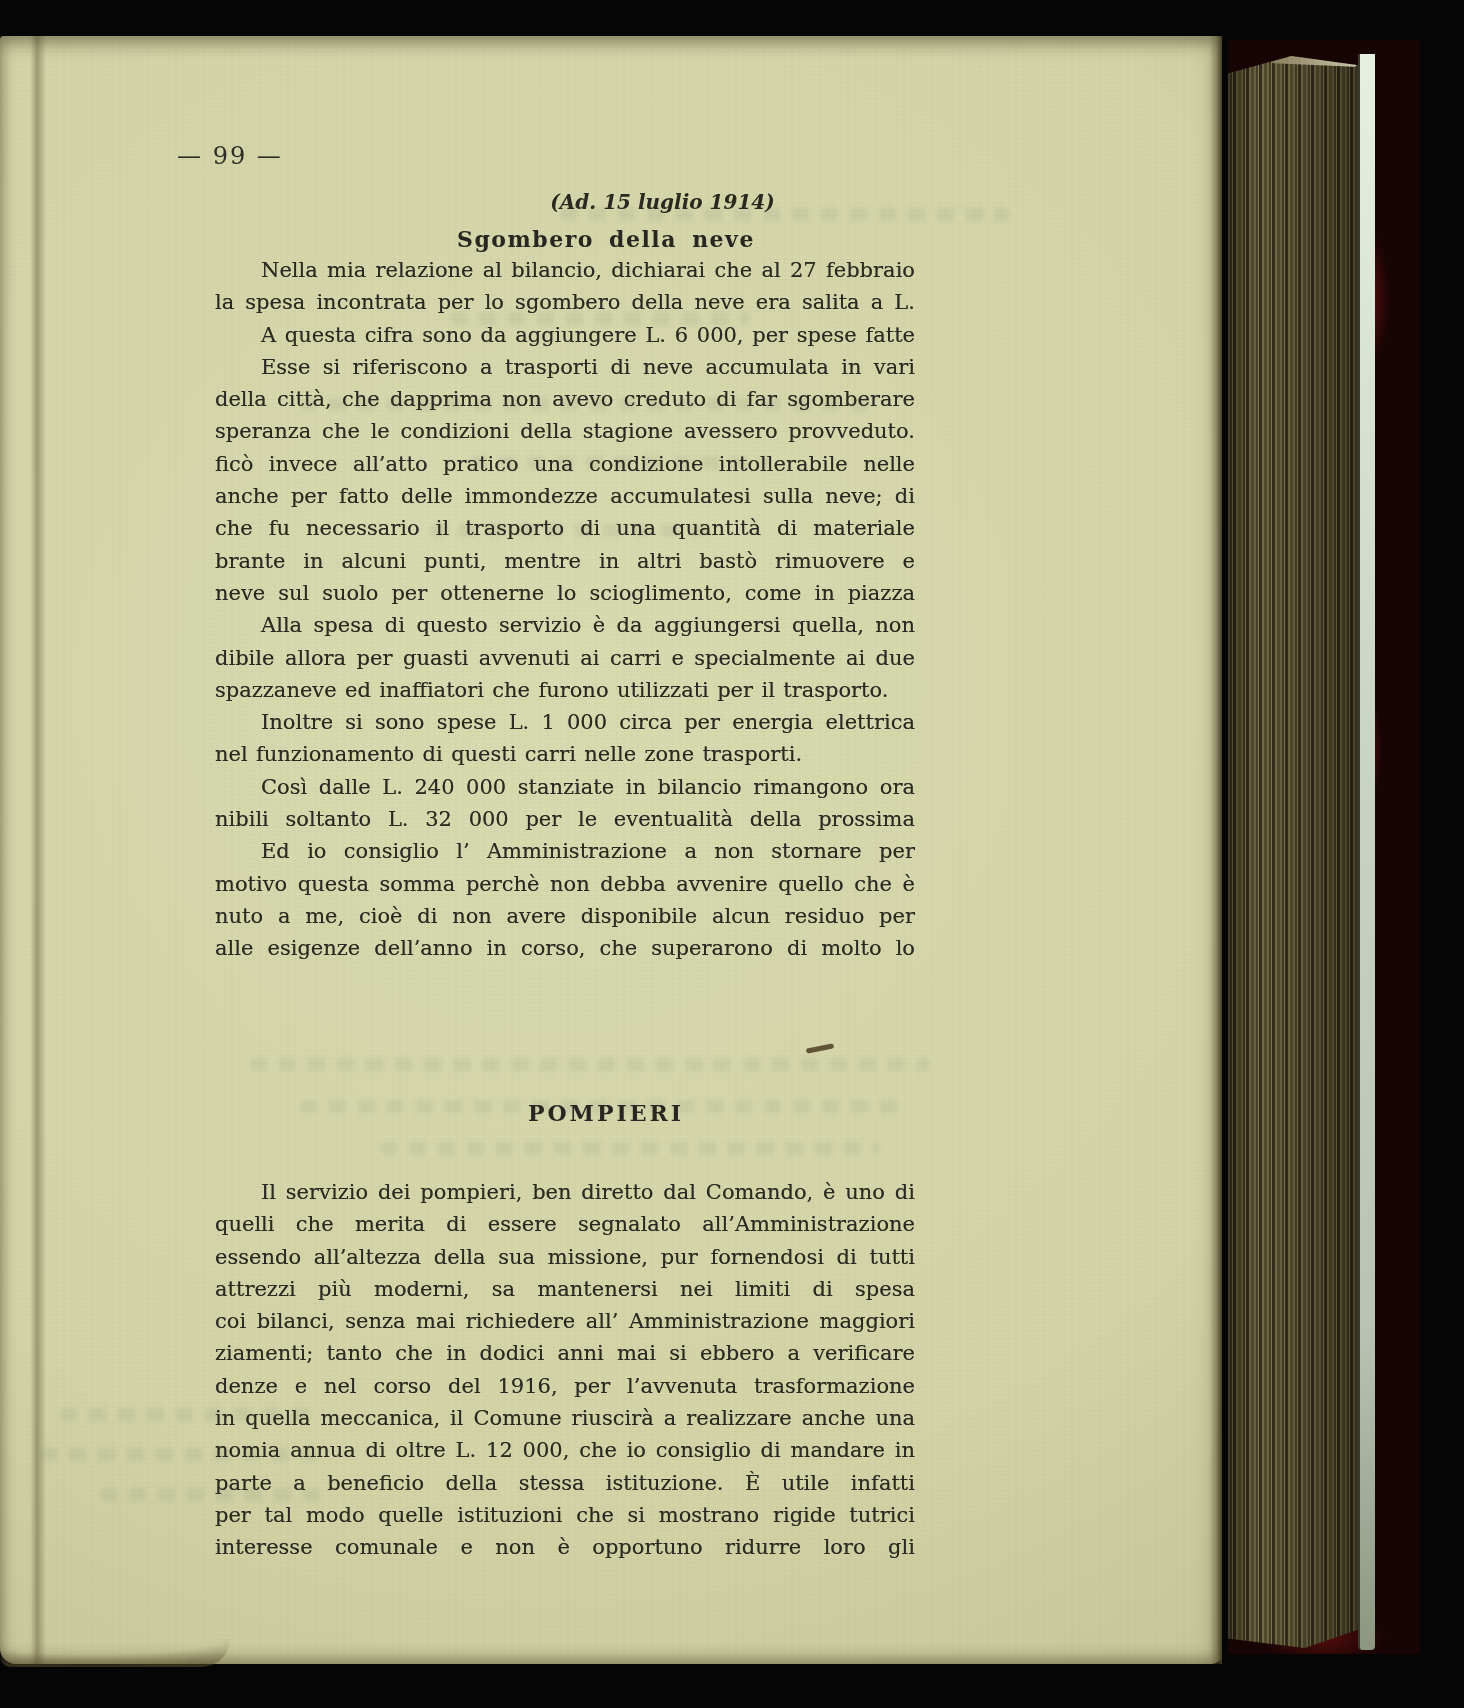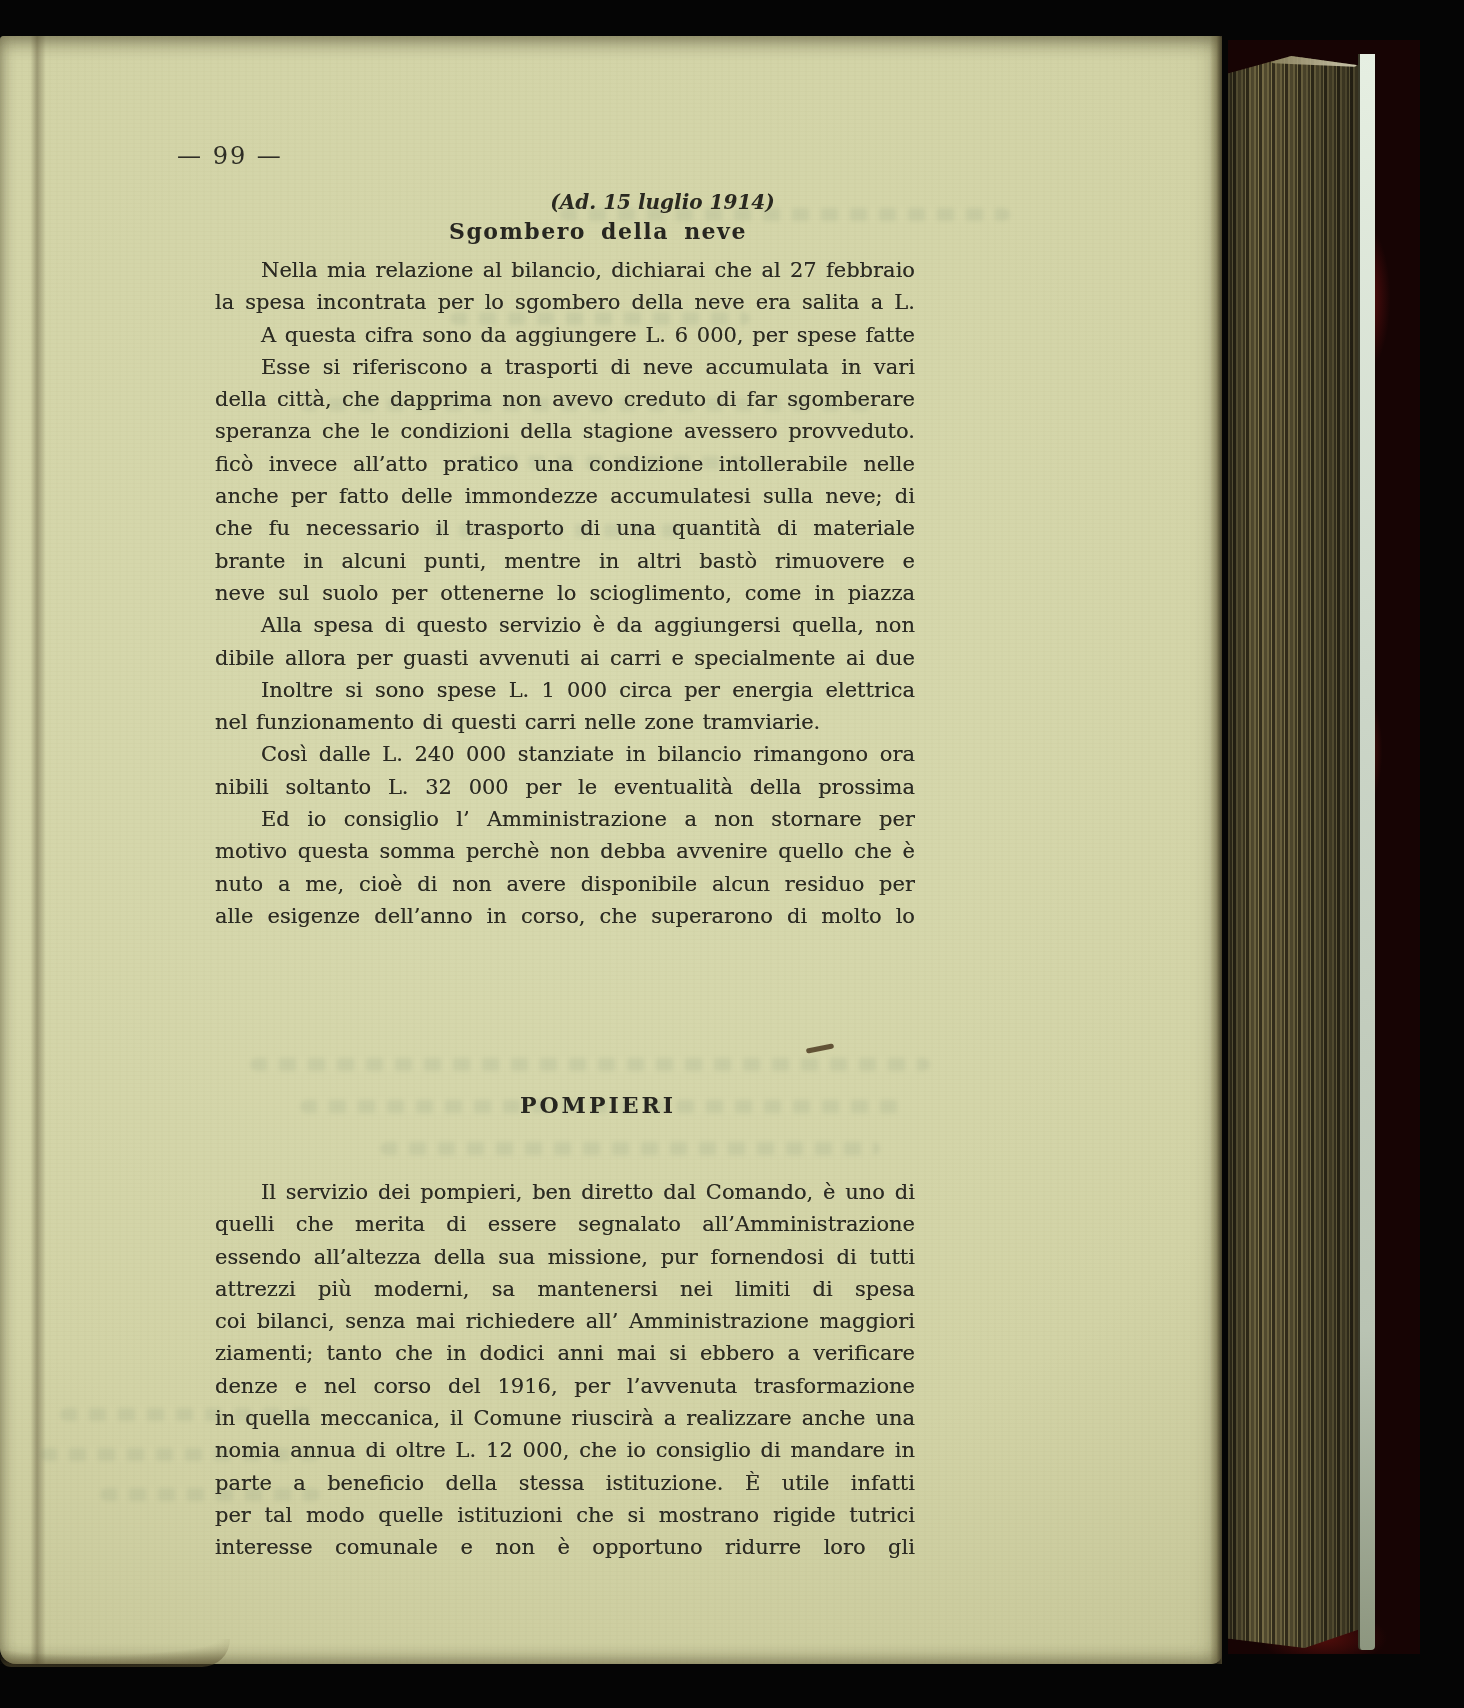--- a/index.html
+++ b/index.html
@@ -56,21 +56,21 @@
 
   
   .ghost{position:absolute;height:13px;border-radius:7px;filter:blur(2px);opacity:.55;pointer-events:none;
     background:repeating-linear-gradient(90deg, rgba(100,125,105,.20) 0 17px, rgba(100,125,105,0) 17px 29px);}
 
   
   .pageno{position:absolute;left:177px;top:106px;width:700px;text-align:left;
     font-size:24px;letter-spacing:2px;color:#2e2d25;}
   .dateline{position:absolute;left:215px;top:153px;width:895px;text-align:center;
     font-size:20px;font-weight:bold;font-style:italic;line-height:26px;color:#2a2920;}
-  .h-sec{position:absolute;left:215px;width:750px;text-align:center;margin:8px;
+  .h-sec{position:absolute;left:215px;width:750px;text-align:center;margin:16px;
     font-size:22px;font-weight:bold;color:#272620;}
   .h1{top:174px;letter-spacing:1.5px;word-spacing:6px;}
   .h2{top:1048px;letter-spacing:3px;}
   .body-col{position:absolute;left:215px;width:700px;font-size:21px;color:#2b2a22;
     text-shadow:0 0 .5px rgba(43,42,34,.55);}
   .body-1{top:218px;}
   .body-2{top:1140px;}
   .line{height:32.3px;line-height:32.3px;overflow:hidden;text-align:justify;word-spacing:.08em;}
   .jl{text-align-last:justify;}
   .ll{text-align-last:left;}
@@ -117,22 +117,23 @@
         <div class="line fl jl">Esse si riferiscono a trasporti di neve accumulata in vari punti</div>
         <div class="line jl">della città, che dapprima non avevo creduto di far sgomberare nella</div>
         <div class="line jl">speranza che le condizioni della stagione avessero provveduto. Si veri-</div>
         <div class="line jl">ficò invece all’atto pratico una condizione intollerabile nelle strade,</div>
         <div class="line jl">anche per fatto delle immondezze accumulatesi sulla neve; di guisa</div>
         <div class="line jl">che fu necessario il trasporto di una quantità di materiale ingom-</div>
         <div class="line jl">brante in alcuni punti, mentre in altri bastò rimuovere e spargere la</div>
         <div class="line ll">neve sul suolo per ottenerne lo scioglimento, come in piazza Nettuno.</div>
         <div class="line fl jl">Alla spesa di questo servizio è da aggiungersi quella, non preve-</div>
         <div class="line jl">dibile allora per guasti avvenuti ai carri e specialmente ai due carri</div>
+        <div class="line ll">spazzaneve ed inaffiatori che furono utilizzati per il trasporto.</div>
         <div class="line fl jl">Inoltre si sono spese L. 1 000 circa per energia elettrica occorsa</div>
-        <div class="line ll">nel funzionamento di questi carri nelle zone tramviarie.</div>
+        <div class="line ll">nel funzionamento di questi carri nelle zone trasporti.</div>
         <div class="line fl jl">Così dalle L. 240 000 stanziate in bilancio rimangono ora dispo-</div>
         <div class="line ll">nibili soltanto L. 32 000 per le eventualità della prossima invernata.</div>
         <div class="line fl jl">Ed io consiglio l’ Amministrazione a non stornare per qualsivoglia</div>
         <div class="line jl">motivo questa somma perchè non debba avvenire quello che è avve-</div>
         <div class="line jl">nuto a me, cioè di non avere disponibile alcun residuo per provvedere</div>
         <div class="line jl">alle esigenze dell’anno in corso, che superarono di molto lo stanzia-</div>
       </div>
 
     <div class="divider-dash"></div>
     <h2 class="h-sec h2">POMPIERI</h2>

